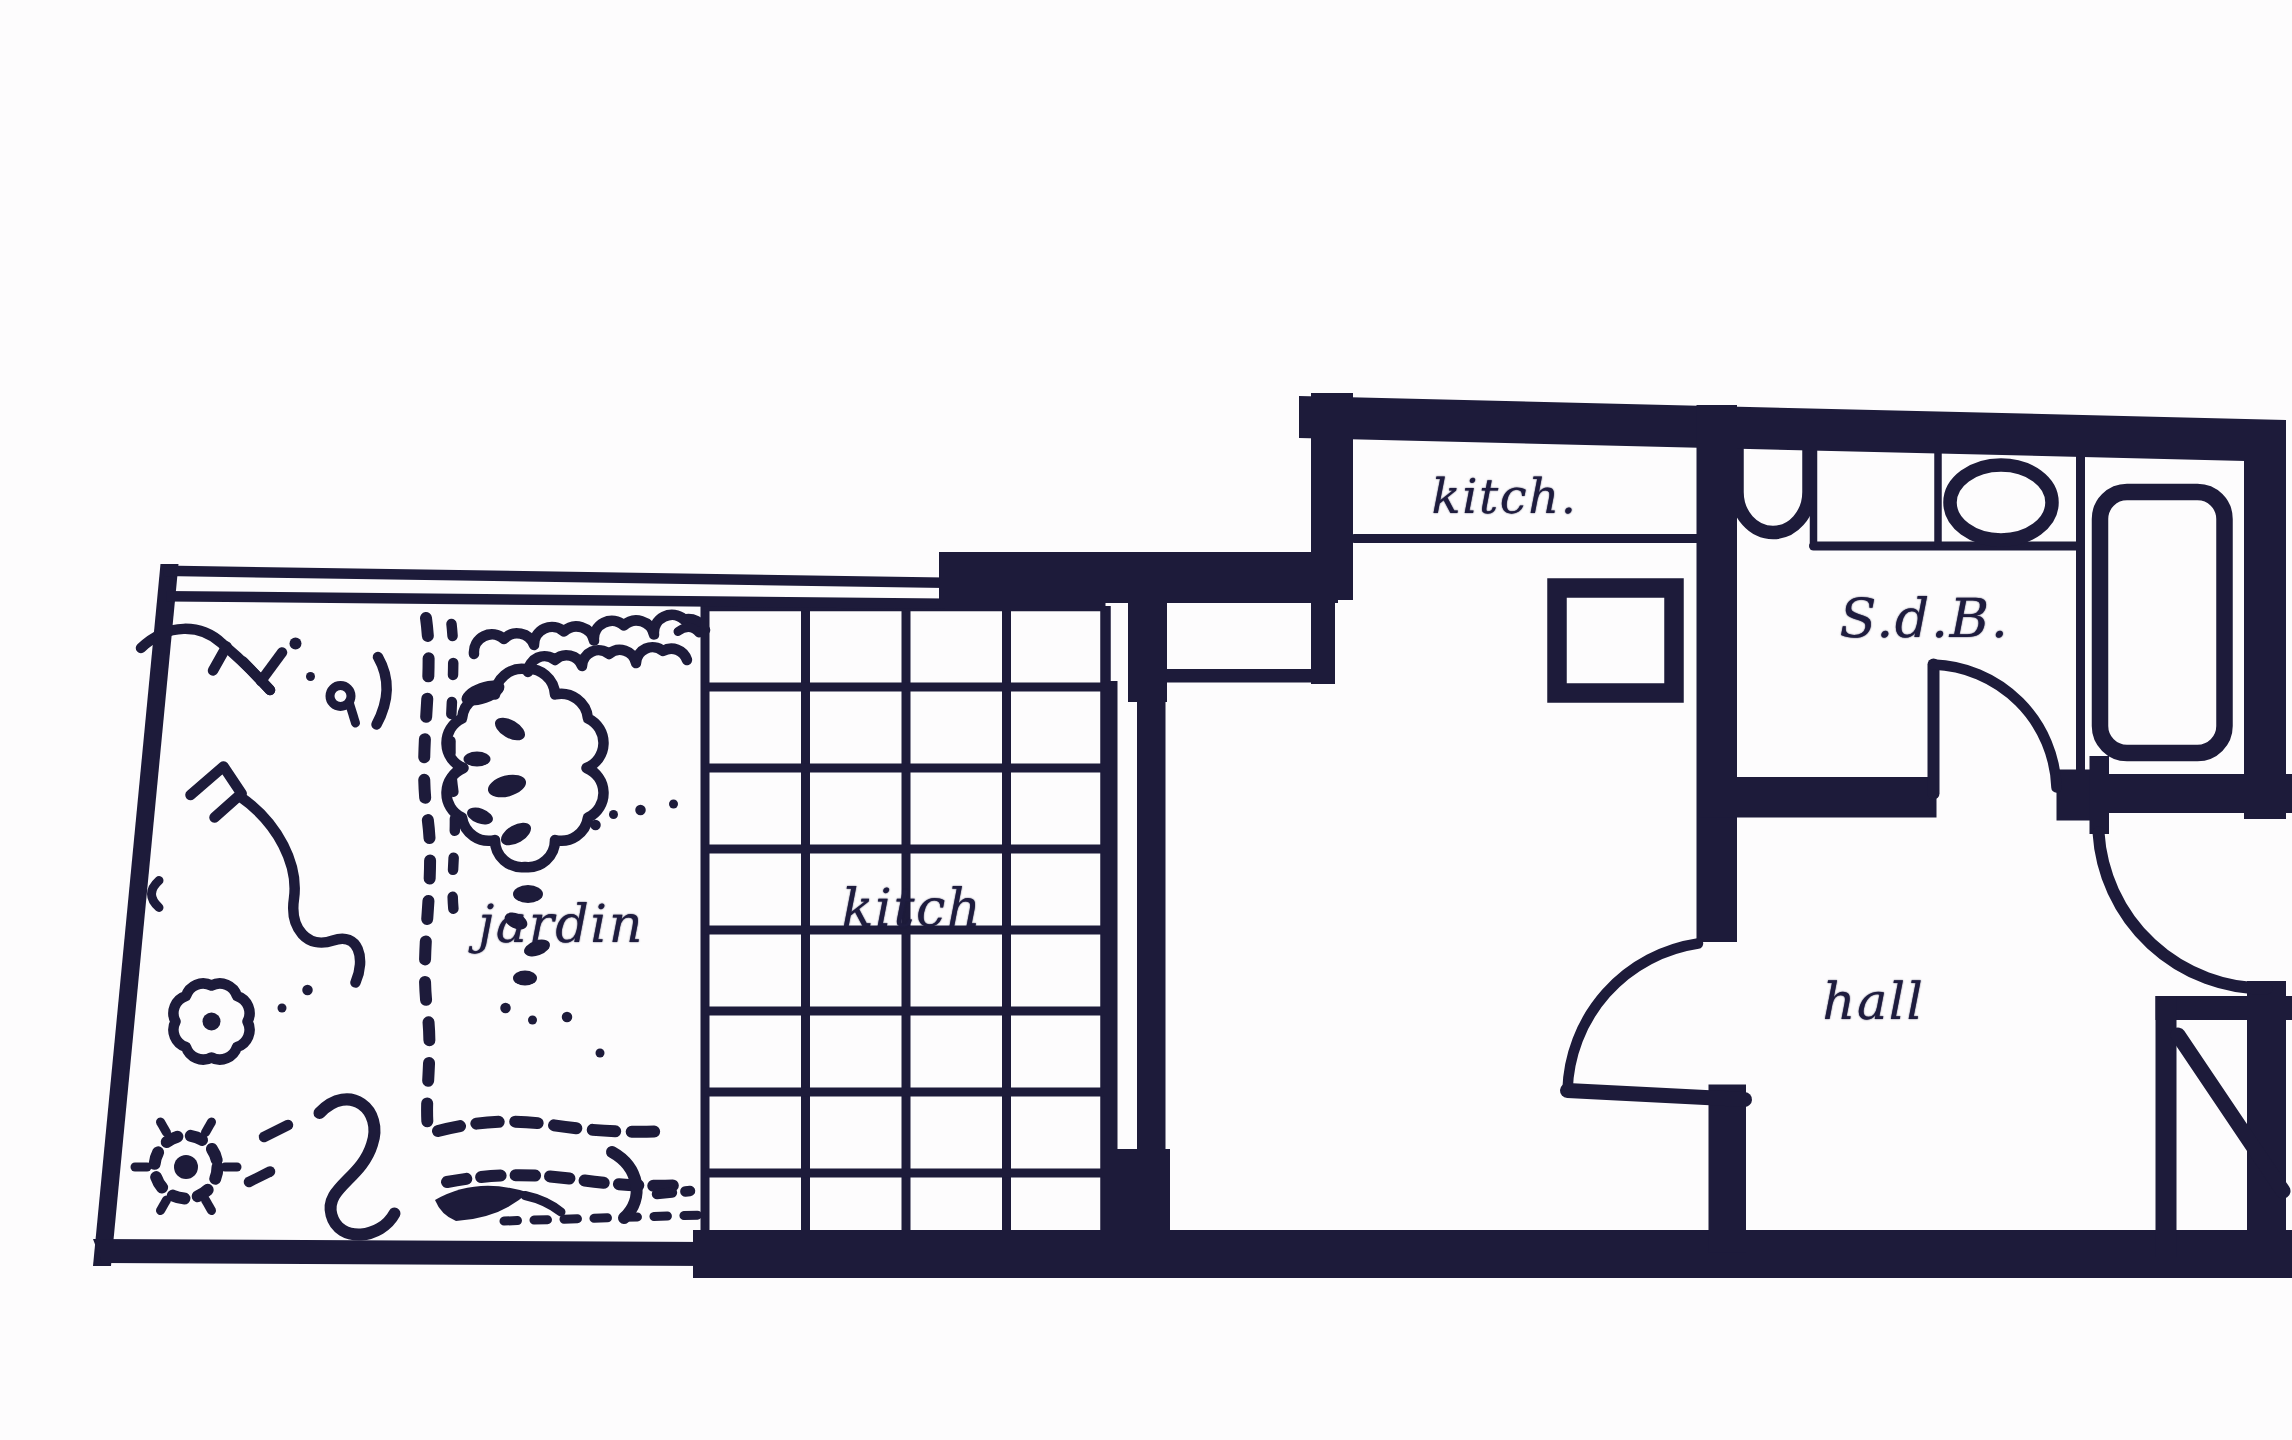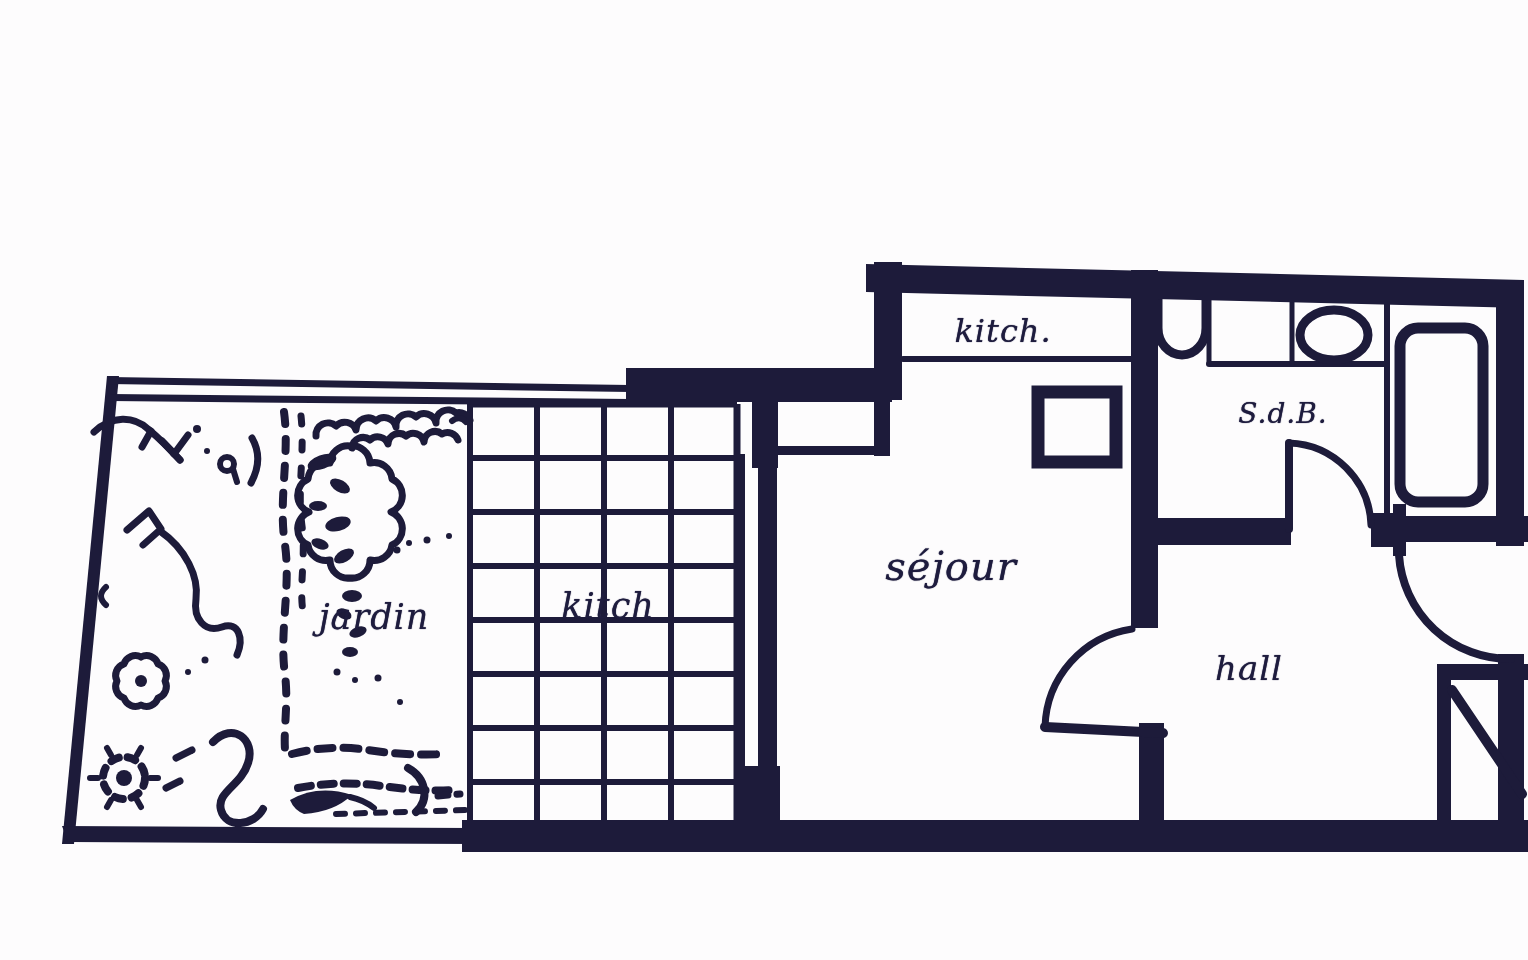--- a/index.html
+++ b/index.html
@@ -12,21 +12,21 @@
   .room-label{
     position:absolute;transform:translate(-50%,-50%);
     font-weight:normal;font-style:italic;color:#1e1c3e;
     letter-spacing:1px;white-space:nowrap;
     text-shadow:0 0 1px #1e1c3e;
   }
   .lbl-jardin {left:374px; top:617px; font-size:35px;text-align:center;}
   .lbl-loggia {left:608px; top:606px; font-size:35px;}
   .lbl-sejour {left:951px; top:566px; font-size:40px;}
   .lbl-kitch  {left:1003px;top:331px; font-size:32px;}
-  .lbl-sdb    {left:1283px;top:413px; font-size:28px;}
+  .lbl-sdb    {left:1283px;top:413px; font-size:36px;}
   .lbl-hall   {left:1249px;top:668px; font-size:34px;}
 </style>
 </head>
 <body>
 
 <div class="stage">
 
 <svg width="1528" height="960" viewBox="0 0 1528 960">
 
   <g stroke="#1d1b3a" fill="none" stroke-linecap="round" stroke-linejoin="round">
@@ -175,18 +175,17 @@
     <path stroke-width="8" d="M1289,443 V529"></path>
     <path stroke-width="7" d="M1289,443 A85,85 0 0 1 1371,525"></path>
     <path stroke-width="8" d="M1399,555 A111,111 0 0 0 1511,659"></path>
   </g>
 
   <rect x="1038" y="392" width="78" height="70" fill="#fdfcfd" stroke="#1d1b3a" stroke-width="13"></rect>
 </svg>
 
 <div class="room-label lbl-jardin">jardin</div>
 <div class="room-label lbl-loggia">kitch</div>
-<div class="room-label lbl-sejour">séjour</div>
 <div class="room-label lbl-kitch">kitch.</div>
 <div class="room-label lbl-sdb">S.d.B.</div>
 <div class="room-label lbl-hall">hall</div>
 
 </div>
 
 </body></html>

